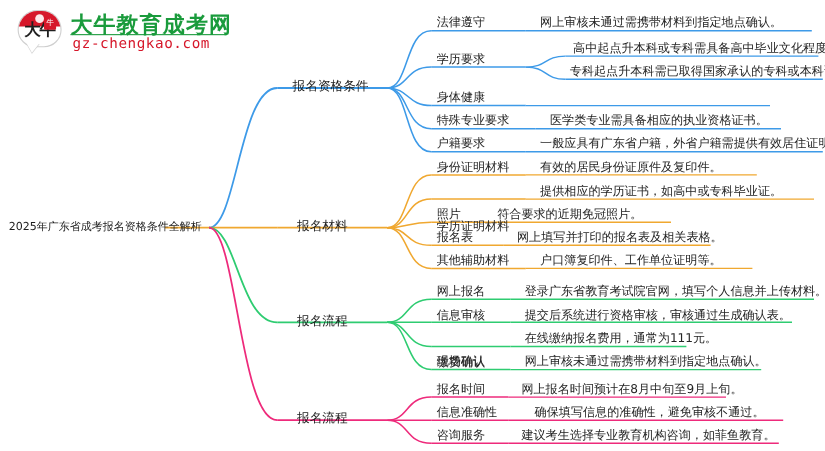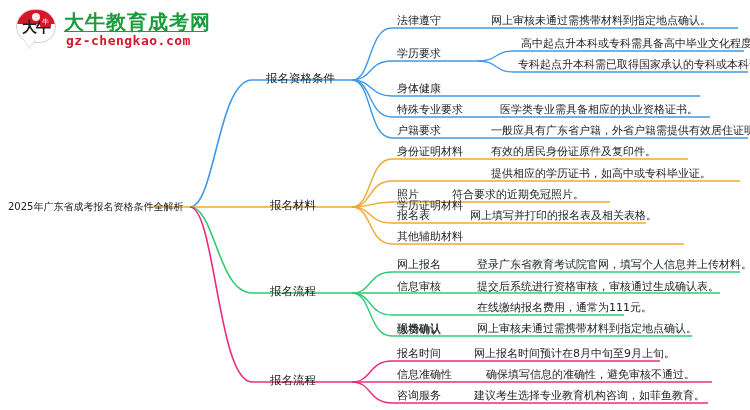--- a/index.html
+++ b/index.html
@@ -44,21 +44,21 @@
     position:absolute;left:26px;top:8px;width:11px;height:11px;
     background:#d6172a;color:#fff;font-size:7px;line-height:11px;text-align:center;border-radius:1px;
   }
   .logo-name{
     position:absolute;left:50px;top:3px;
     font-size:20px;font-weight:bold;color:#1a9b3c;letter-spacing:1px;
     font-family:"DejaVu Sans","Liberation Sans",sans-serif;white-space:nowrap;
   }
   .logo-url{
     position:absolute;left:52px;top:27px;
-    font-size:13px;font-weight:bold;color:#d6172a;letter-spacing:.5px;
+    font-size:13px;font-weight:normal;color:#d6172a;letter-spacing:.5px;
     font-family:"DejaVu Sans Mono","Liberation Mono",monospace;white-space:nowrap;
   }
   .logo-rule{position:absolute;left:50px;top:25px;width:142px;height:1px;background:#1a9b3c;}
 
   
   .node{
     position:absolute;
     font-size:11px;
     color:#252525;
     white-space:nowrap;
@@ -190,20 +190,21 @@
   <div class="node l2" style="left:397px;top:167px;margin-top:32px;">学历证明材料</div>
   <div class="node l3" style="left:491px;top:167px;">提供相应的学历证书，如高中或专科毕业证。</div>
 
   <div class="node l2" style="left:397px;top:188px;">照片</div>
   <div class="node l3" style="left:452px;top:188px;">符合要求的近期免冠照片。</div>
 
   <div class="node l2" style="left:397px;top:209px;">报名表</div>
   <div class="node l3" style="left:470px;top:209px;">网上填写并打印的报名表及相关表格。</div>
 
   <div class="node l2" style="left:397px;top:230px;">其他辅助材料</div>
+  <div class="node l3" style="left:491px;top:230px;">户口簿复印件、工作单位证明等。</div>
 
   <div class="node l1" style="left:270px;top:285px;">报名流程</div>
 
   <div class="node l2" style="left:397px;top:258px;">网上报名</div>
   <div class="node l3" style="left:477px;top:258px;">登录广东省教育考试院官网，填写个人信息并上传材料。</div>
 
   <div class="node l2" style="left:397px;top:280px;">信息审核</div>
   <div class="node l3" style="left:477px;top:280px;">提交后系统进行资格审核，审核通过生成确认表。</div>
 
   <div class="node l2" style="left:397px;top:301px;margin-top:22px;">缴费确认</div>

